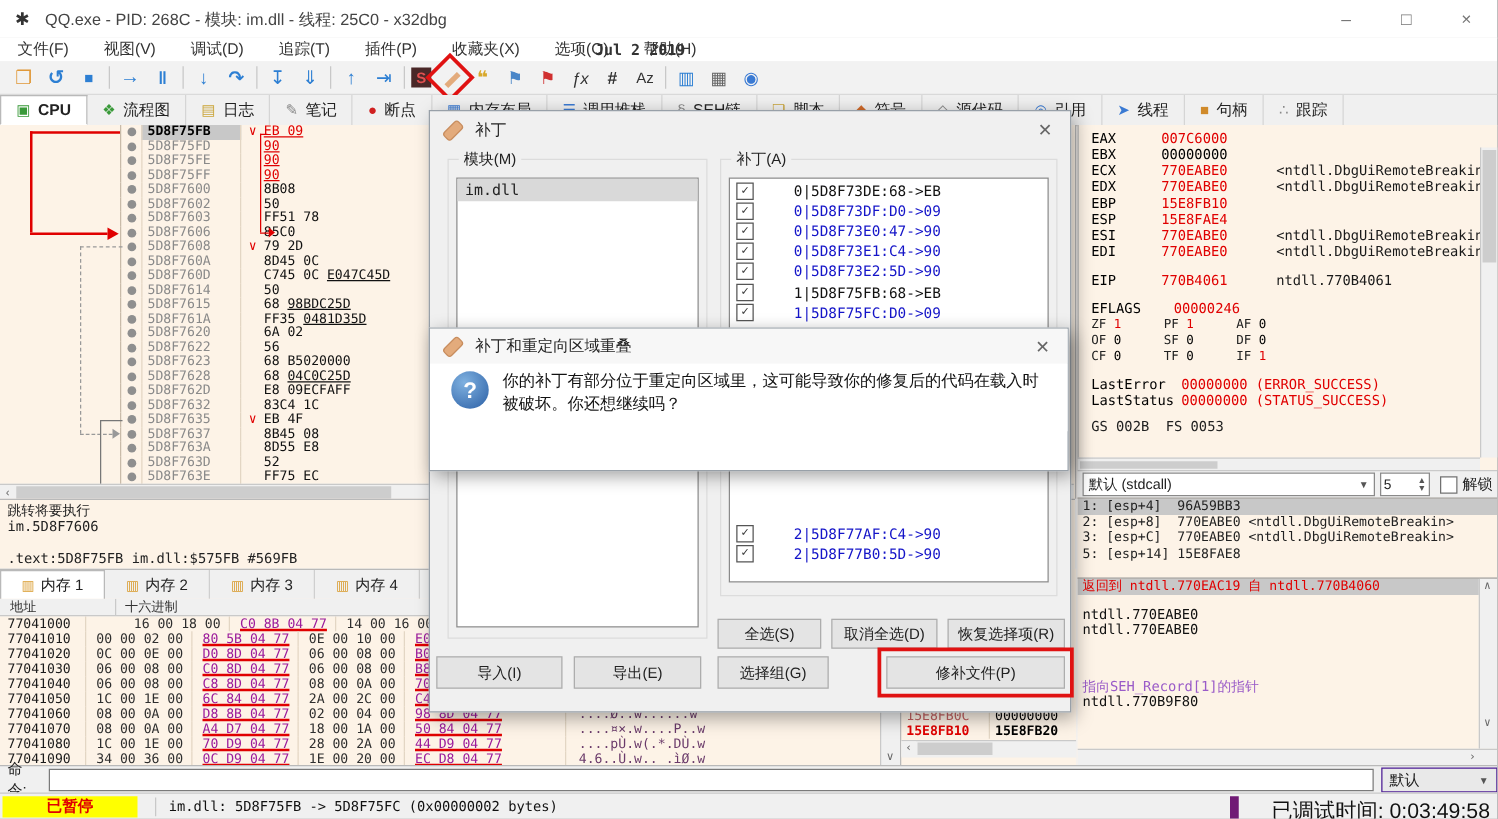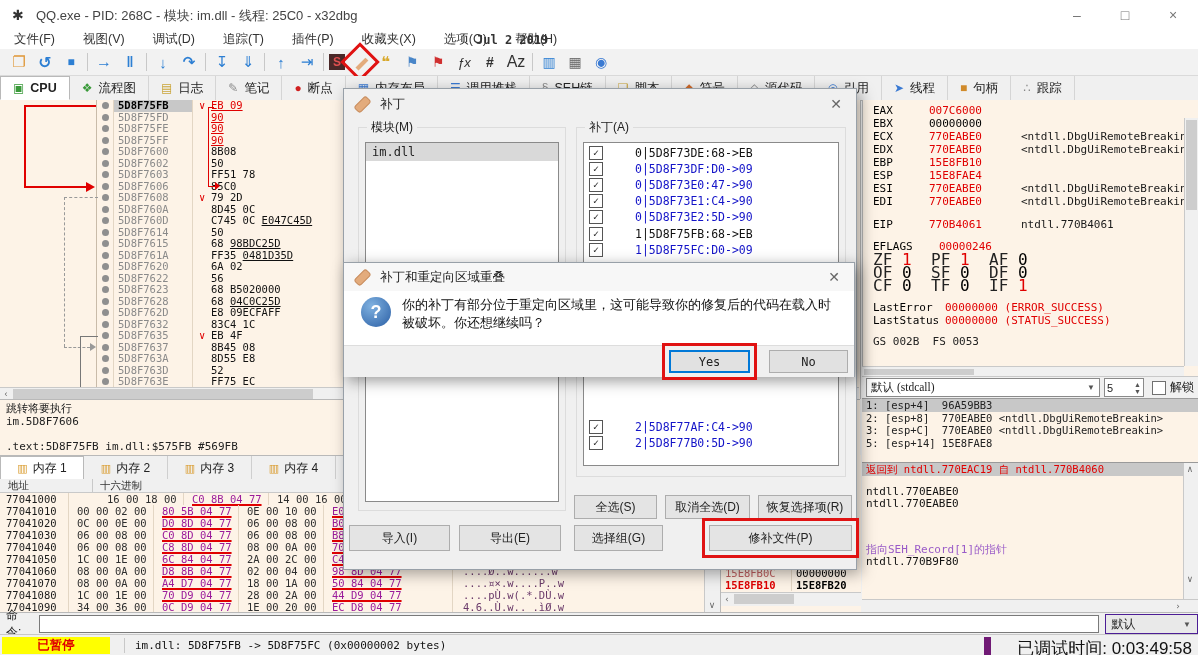--- a/index.html
+++ b/index.html
@@ -79,27 +79,27 @@
 
   
   #regpane{left:862px;top:100px;width:336px;height:276px;background:#fdf3e7;border-left:1px solid #b9b9b9;overflow:hidden;}
   #fpubar{height:18px;background:#f0f0f0;border-bottom:1px solid #cccccc;font-size:11.5px;padding:2px 0 0 12px;box-sizing:border-box;}
   .regrow{display:flex;height:13px;line-height:13px;font-size:11px;padding-left:10px;}
   .regname{width:56px;flex:none;color:#000;}
   .regval{width:92px;flex:none;color:#000;}
   .regval.red{color:#e00000;}
   .regnote{color:#1a1a1a;}
   .gap10{height:10px;} .gap9{height:9px;} .gap8{height:8px;}
-  #flaggrid{display:grid;grid-template-columns:58px 58px 58px;padding-left:10px;font-size:16px;}
+  #flaggrid{display:grid;grid-template-columns:58px 58px 58px;padding-left:10px;font-size:10px;}
   #flaggrid span{height:13px;line-height:13px;}
   .fv{color:#000;} .fv.red{color:#e00000;}
   #reg-vscroll{left:1184px;top:118px;width:14px;height:248px;background:#f0f0f0;border-left:1px solid #c9c9c9;}
   #reg-hscroll{left:862px;top:366px;width:322px;height:10px;background:#f0f0f0;border-top:1px solid #c9c9c9;}
   #ccrow{left:862px;top:376px;width:336px;height:22px;background:#f0f0f0;border-top:1px solid #c9c9c9;display:flex;align-items:center;padding-left:4px;box-sizing:border-box;}
-  #ccbox{width:224px;height:17px;background:#fff;border:1px solid #8a8a8a;font-size:11.5px;display:flex;align-items:center;justify-content:space-between;padding:0 4px;font-family:Liberation Serif, serif;}
+  #ccbox{width:224px;height:17px;background:#fff;border:1px solid #8a8a8a;font-size:11.5px;display:flex;align-items:center;justify-content:space-between;padding:0 4px;}
   #ccspin{width:34px;height:17px;background:#fff;border:1px solid #8a8a8a;margin-left:4px;font-size:11px;display:flex;align-items:center;justify-content:space-between;padding:0 2px;}
   .spinarrows{font-size:7px;line-height:7px;color:#555;display:inline-block;}
   #unlockbox{width:12px;height:12px;border:1px solid #707070;background:#fff;margin:0 4px 0 8px;}
 
   
   #argspane{left:862px;top:398px;width:336px;height:64px;background:#fdf3e7;border-top:1px solid #9a9a9a;overflow:hidden;}
   .argrow{height:12.5px;line-height:12.5px;font-size:10.5px;padding-left:4px;white-space:pre;}
   .argrow.sel{background:#c8c8c8;}
   #stackinfo{left:862px;top:462px;width:336px;height:150px;background:#fdf3e7;border-top:1px solid #9a9a9a;overflow:hidden;}
   #retline{height:13px;line-height:13px;background:#c8c8c8;color:#e00000;font-size:10.5px;padding-left:4px;white-space:pre;}
@@ -196,21 +196,21 @@
       <span class="tbico" style="color:#2d7fd3;font-size:15px;font-weight:bold">↑</span>
       <span class="tbico" style="color:#2d7fd3;font-size:15px">⇥</span>
       <span class="tbico" style="border-left:1px solid #c8c8c8;width:0px;height:18px;margin:0 3px"></span>
       <span class="tbico" style="background:#4a2828;color:#e05050;width:16px;height:16px;line-height:16px;text-align:center;font-weight:bold;font-size:12px">S</span>
       <span class="tbico ann" style="color:#e3ab7c;font-size:14px;transform:rotate(-45deg);font-weight:bold">▬</span>
       <span class="tbico" style="color:#d8a82a;font-size:15px;font-weight:bold">❝</span>
       <span class="tbico" style="color:#4a86c8;font-size:14px">⚑</span>
       <span class="tbico" style="color:#d03030;font-size:14px">⚑</span>
       <span class="tbico" style="color:#333;font-style:italic;font-size:13px">ƒx</span>
       <span class="tbico" style="color:#333;font-size:14px;font-weight:bold">#</span>
-      <span class="tbico" style="color:#333;font-size:16px">Az</span>
+      <span class="tbico" style="color:#333;font-size:12px">Az</span>
       <span class="tbico" style="border-left:1px solid #c8c8c8;width:0px;height:18px;margin:0 3px"></span>
       <span class="tbico" style="color:#2d7fd3;font-size:14px">▥</span>
       <span class="tbico" style="color:#666;font-size:14px">▦</span>
       <span class="tbico" style="color:#3a7ad3;font-size:14px">◉</span>
     </div>
 
   <div id="tabbar" class="abs">
 
       <span class="tab active">
         <span class="tico" style="color:#3a9a3a">▣</span>
@@ -933,19 +933,15 @@
   <div id="confirmdlg" class="abs">
     <div id="confirmtitle">
       <span class="bandaid"></span>
       <span>补丁和重定向区域重叠</span>
       <span class="dlgclose">✕</span>
     </div>
     <div id="confirmbody">
       <div id="qicon">?</div>
       <div id="confirmmsg">你的补丁有部分位于重定向区域里，这可能导致你的修复后的代码在载入时被破坏。你还想继续吗？</div>
     </div>
-    <div id="confirmfoot">
-      <div class="cbtn red-outline" id="yesbtn">Yes</div>
-      <div class="cbtn" id="nobtn">No</div>
-    </div>
   </div>
 
 </div>
 
 </body></html>

